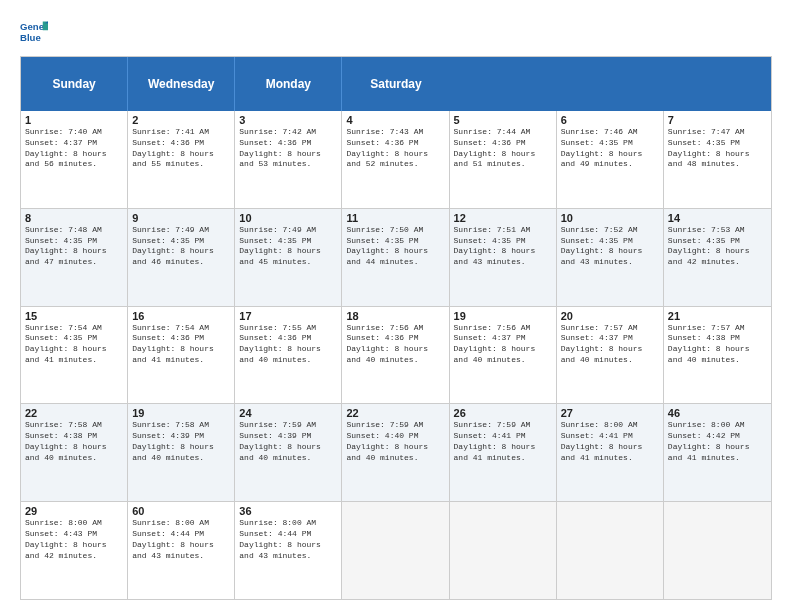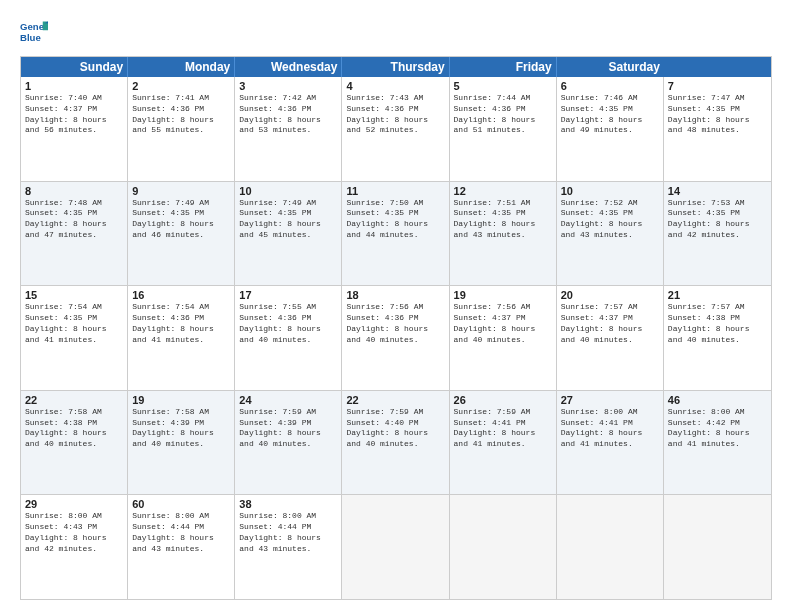--- a/index.html
+++ b/index.html
@@ -53,22 +53,22 @@
     }
     .cal-header-row {
       display: grid;
       grid-template-columns: repeat(7, 1fr);
       background: #2a6db5;
     }
     .cal-header-cell {
       color: #fff;
       font-weight: bold;
       font-size: 12px;
-      padding: 3px 4px;
-      text-align: right;
+      padding: 20px 4px;
+      text-align: center;
       border-right: 1px solid #4a8dd5;
     }
     .cal-header-cell:last-child { border-right: none; }
     .cal-body {
       flex: 1;
       display: flex;
       flex-direction: column;
     }
     .cal-row {
       display: grid;
@@ -118,24 +118,22 @@
     </div>
     <div class="title-block">
       <div class="main-title"></div>
       <div class="subtitle"></div>
     </div>
   </div>
 
   <div class="calendar">
     <div class="cal-header-row" id="cal-header">
         <div class="cal-header-cell">Sunday</div>
+        <div class="cal-header-cell">Wednesday</div>
         <div class="cal-header-cell">Monday</div>
-        <div class="cal-header-cell">Wednesday</div>
-        <div class="cal-header-cell">Thursday</div>
-        <div class="cal-header-cell">Friday</div>
         <div class="cal-header-cell">Saturday</div>
       </div>
     <div class="cal-body" id="cal-body">
         <div class="cal-row">
           <div class="cal-cell">
             <span class="day-num">1</span>
             <div class="cell-text">Sunrise: 7:40 AM<br>Sunset: 4:37 PM<br>Daylight: 8 hours<br>and 56 minutes.</div>
           </div>
           <div class="cal-cell">
             <span class="day-num">2</span>
@@ -255,21 +253,21 @@
         <div class="cal-row">
           <div class="cal-cell">
             <span class="day-num">29</span>
             <div class="cell-text">Sunrise: 8:00 AM<br>Sunset: 4:43 PM<br>Daylight: 8 hours<br>and 42 minutes.</div>
           </div>
           <div class="cal-cell">
             <span class="day-num">60</span>
             <div class="cell-text">Sunrise: 8:00 AM<br>Sunset: 4:44 PM<br>Daylight: 8 hours<br>and 43 minutes.</div>
           </div>
           <div class="cal-cell">
-            <span class="day-num">38</span>
+            <span class="day-num">36</span>
             <div class="cell-text">Sunrise: 8:00 AM<br>Sunset: 4:44 PM<br>Daylight: 8 hours<br>and 43 minutes.</div>
           </div>
           <div class="cal-cell empty"></div>
           <div class="cal-cell empty"></div>
           <div class="cal-cell empty"></div>
           <div class="cal-cell empty"></div>
         </div>
       </div>
   </div>
 </div>

